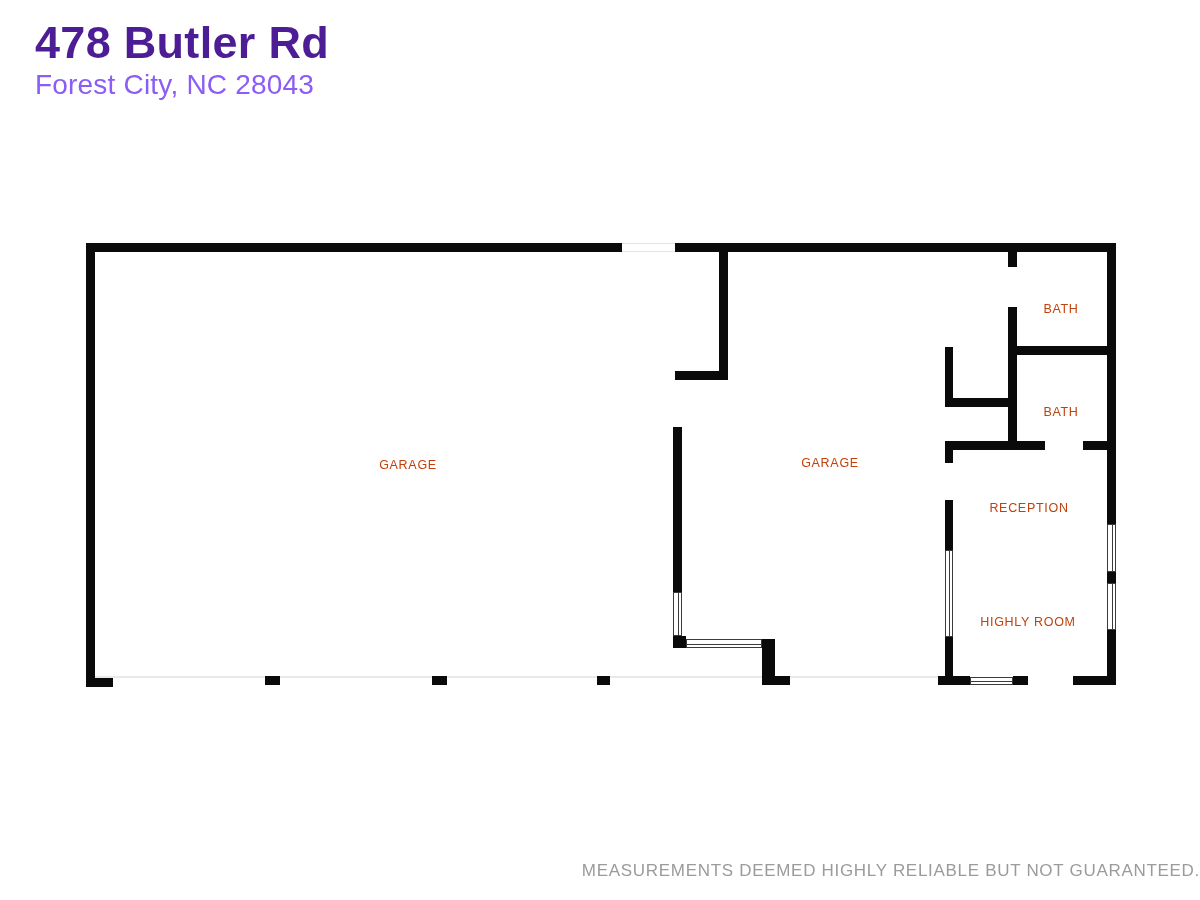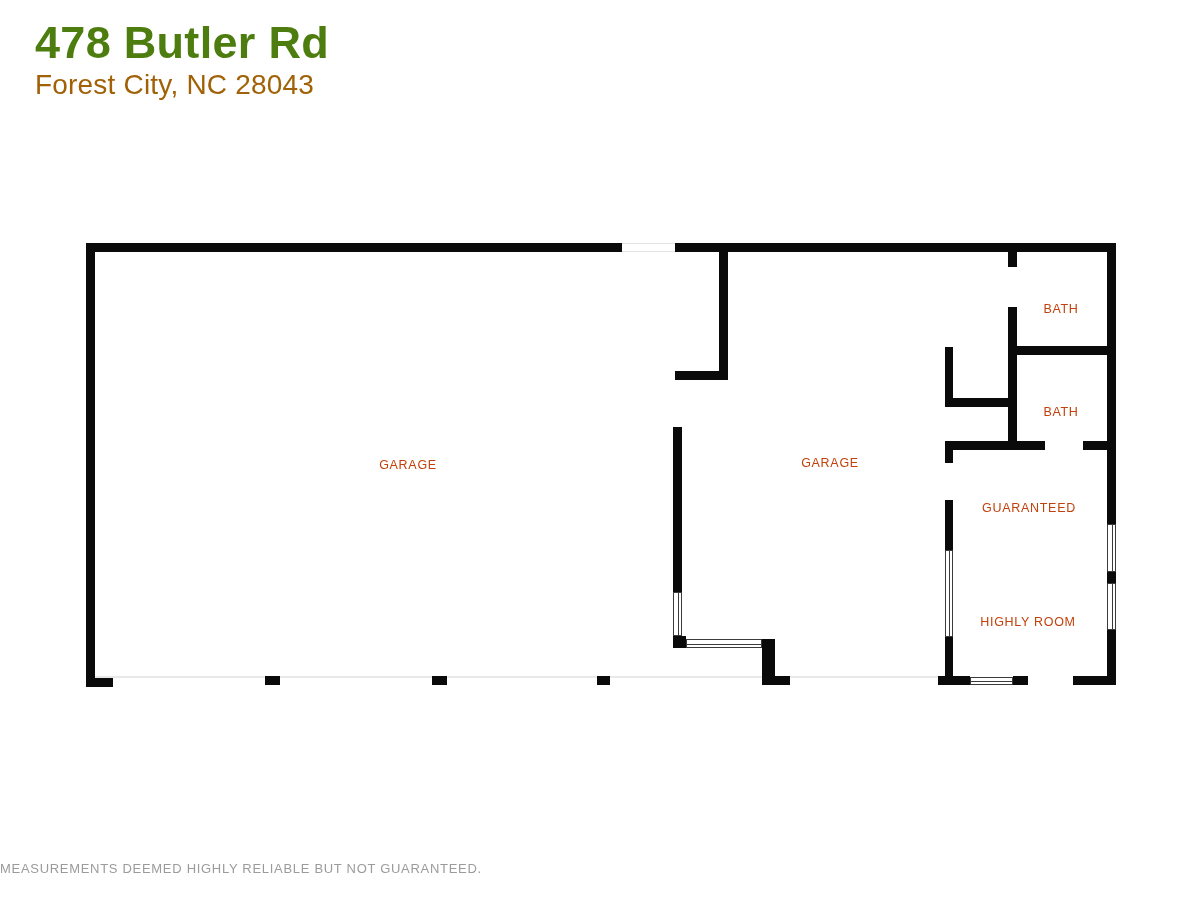--- a/index.html
+++ b/index.html
@@ -1,44 +1,44 @@
 <!DOCTYPE html>
 <html><head>
 <meta charset="utf-8">
 <style>
   html,body{margin:0;padding:0;}
   body{
     width:1200px;height:900px;background:#ffffff;position:relative;overflow:hidden;
     font-family:"Liberation Sans",sans-serif;
   }
   .title{
-    position:absolute;left:35px;top:20px;font-size:45px;font-weight:bold;color:#4d7c0f;
+    position:absolute;left:35px;top:20px;font-size:45px;font-weight:bold;color:#4c1d95;
     letter-spacing:.3px;line-height:1.0;
   }
   .subtitle{
-    position:absolute;left:35px;top:69px;font-size:28px;font-weight:normal;color:#a16207;
+    position:absolute;left:35px;top:69px;font-size:28px;font-weight:normal;color:#8b5cf6;
     letter-spacing:.2px;
   }
   .plan{position:absolute;left:0;top:0;width:1200px;height:900px;}
   .wall{position:absolute;background:#0a0a0a;}
   .win{position:absolute;background:#fff;border:1px solid #3b3b3b;box-sizing:border-box;}
   .win-v::after{content:"";position:absolute;left:50%;top:0;bottom:0;width:1px;background:#3b3b3b;}
   .win-h::after{content:"";position:absolute;top:50%;left:0;right:0;height:1px;background:#3b3b3b;}
   .open-line{position:absolute;background:#e9e9e9;}
   .gap-top{
     position:absolute;background:#fff;box-sizing:border-box;
     border-top:1px solid #e3e3e3;border-bottom:1px solid #e3e3e3;
   }
   .room-label{
     position:absolute;transform:translate(-50%,-50%);
     font-size:12.5px;letter-spacing:.7px;color:#c2410c;white-space:nowrap;
   }
   .footer{
-    position:absolute;left:0;right:16px;top:861px;text-align:left;
-    font-size:13px;letter-spacing:.7px;color:#9b9b9b;
+    position:absolute;left:0;right:0;top:861px;text-align:right;
+    font-size:17px;letter-spacing:.7px;color:#9b9b9b;
   }
 </style>
 </head>
 <body>
 
 <div class="title">478 Butler Rd</div>
 <div class="subtitle">Forest City, NC 28043</div>
 
 <div class="plan">
 
@@ -84,17 +84,17 @@
   <div class="wall" style="left:1083px;top:441px;width:24px;height:9px;"></div>
   <div class="wall" style="left:945px;top:441px;width:8px;height:22px;"></div>
   <div class="wall" style="left:945px;top:500px;width:8px;height:50px;"></div>
   <div class="win win-v" style="left:945px;top:550px;width:8px;height:87px;"></div>
   <div class="wall" style="left:945px;top:637px;width:8px;height:48px;"></div>
 
   <div class="room-label" style="left:408px;top:465px;">GARAGE</div>
   <div class="room-label" style="left:830px;top:463px;">GARAGE</div>
   <div class="room-label" style="left:1061px;top:309px;">BATH</div>
   <div class="room-label" style="left:1061px;top:412px;">BATH</div>
-  <div class="room-label" style="left:1029px;top:508px;">GUARANTEED</div>
+  <div class="room-label" style="left:1029px;top:508px;">RECEPTION</div>
   <div class="room-label" style="left:1028px;top:622px;">HIGHLY ROOM</div>
 </div>
 
 <div class="footer">MEASUREMENTS DEEMED HIGHLY RELIABLE BUT NOT GUARANTEED.</div>
 
 </body></html>

